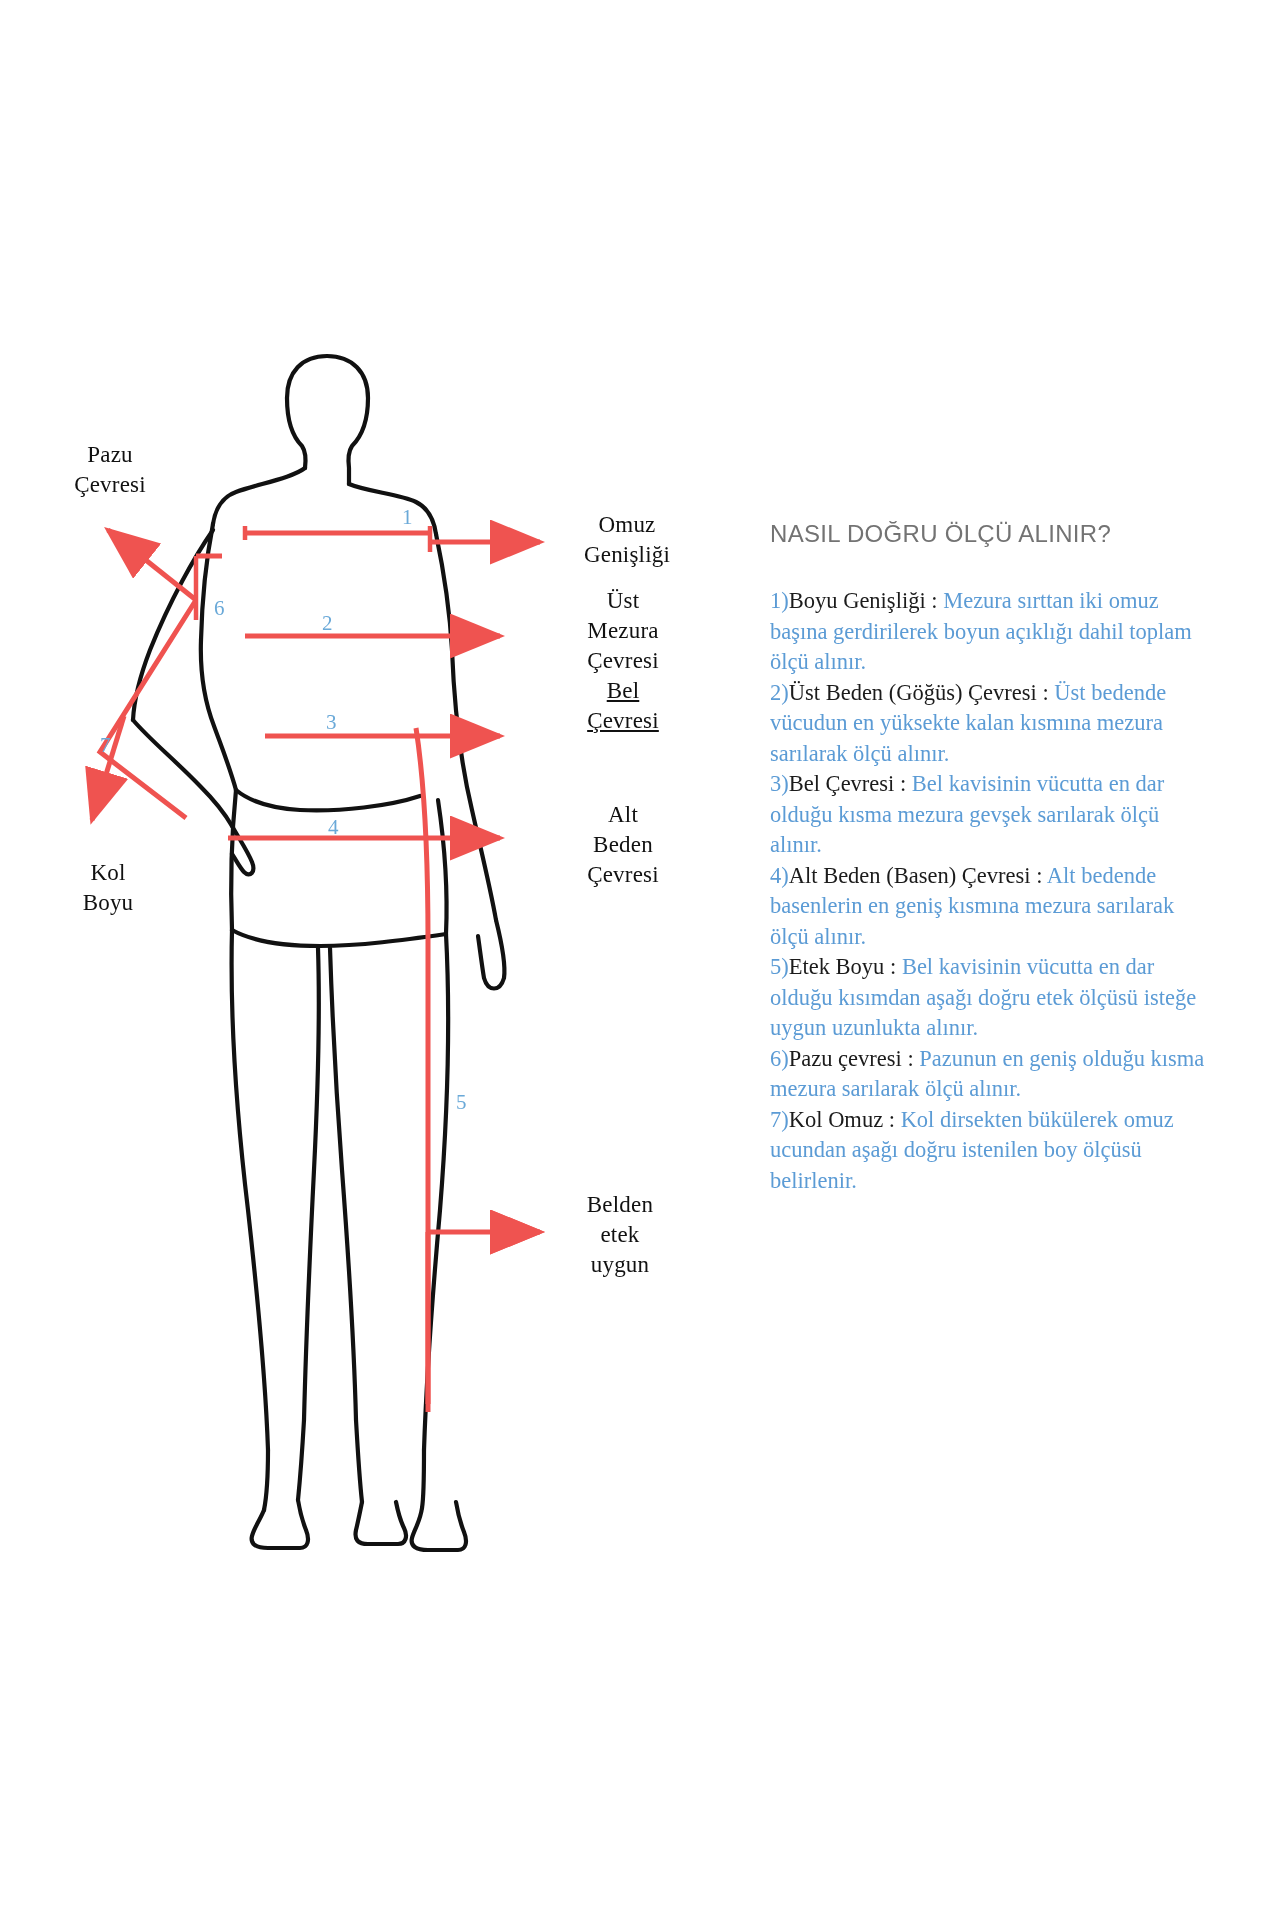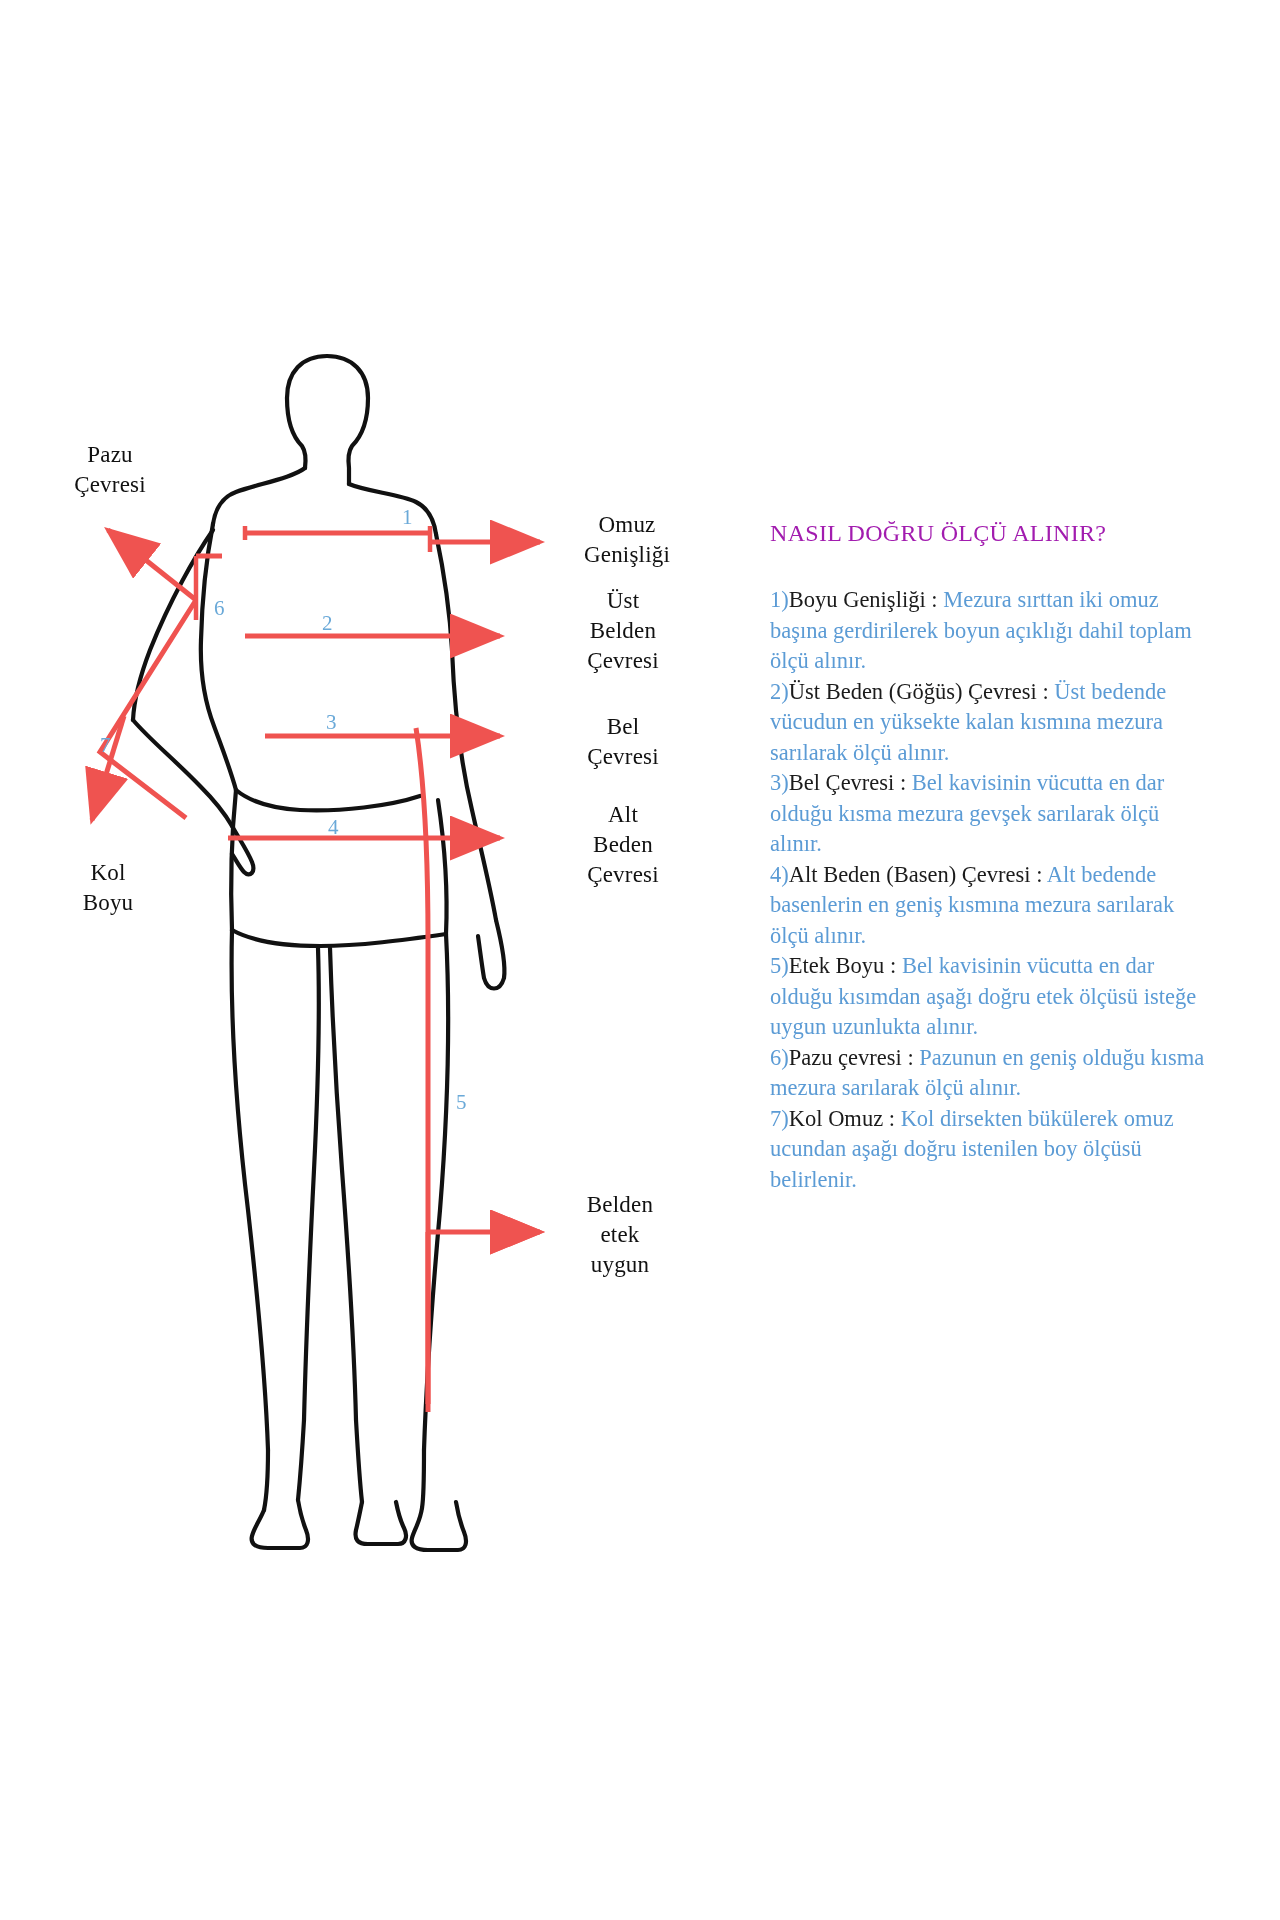--- a/index.html
+++ b/index.html
@@ -45,22 +45,22 @@
     line-height: 21px;
   }
   
   #panel {
     position: absolute;
     left: 770px;
     top: 520px;
     width: 440px;
   }
   #panel-title {
-    color: #a21caf;
-    font-family: Liberation Serif, serif;
+    color: #737373;
+    font-family: Liberation Sans, sans-serif;
     font-size: 24px;
     letter-spacing: 0.3px;
     margin-bottom: 38px;
   }
   .item {
     color: #5b9bd5;
     font-family: "Liberation Serif", serif;
     font-size: 22.5px;
     line-height: 30.5px;
     margin: 0;
@@ -172,23 +172,23 @@
   <div class="num" style="left:328px; top:817px;">4</div>
   <div class="num" style="left:456px; top:1092px;">5</div>
   <div class="num" style="left:214px; top:598px;">6</div>
   <div class="num" style="left:100px; top:735px;">7</div>
 
   <div class="lbl" style="left:40px;  top:440px; width:140px;text-align:center;">Pazu
 Çevresi</div>
   <div class="lbl" style="left:552px; top:510px; width:150px;">Omuz
 Genişliği</div>
   <div class="lbl" style="left:548px; top:586px; width:150px;">Üst
-Belden
-Çevresi</div>
-  <div class="lbl" style="left:548px; top:712px; width:150px;">Bel
+Mezura
+Çevresi</div>
+  <div class="lbl" style="left:548px; top:676px; width:150px;text-decoration:underline;">Bel
 Çevresi</div>
   <div class="lbl" style="left:548px; top:800px; width:150px;">Alt
 Beden
 Çevresi</div>
   <div class="lbl" style="left:38px;  top:858px; width:140px;">Kol
 Boyu</div>
   <div class="lbl" style="left:540px; top:1190px; width:160px;">Belden
 etek
 uygun</div>
 

